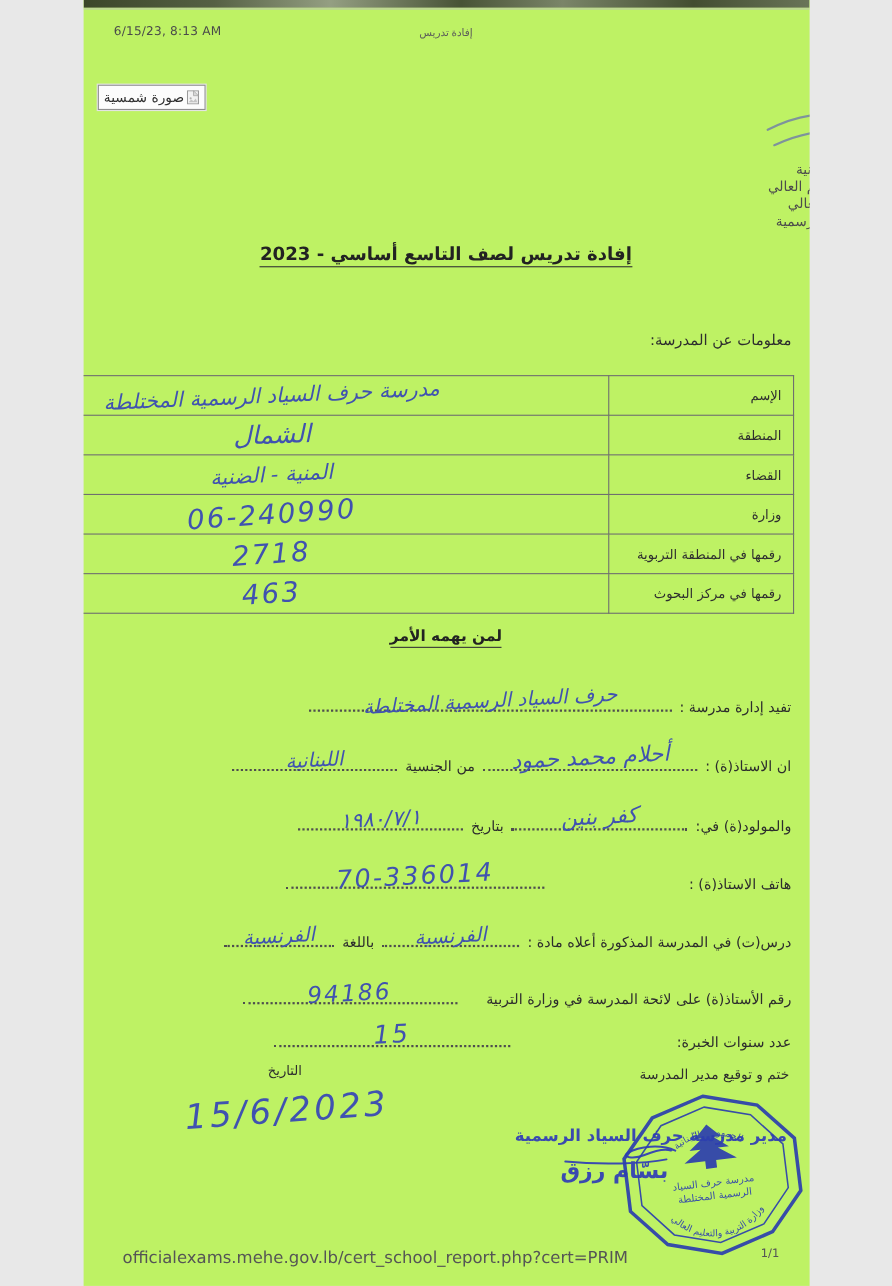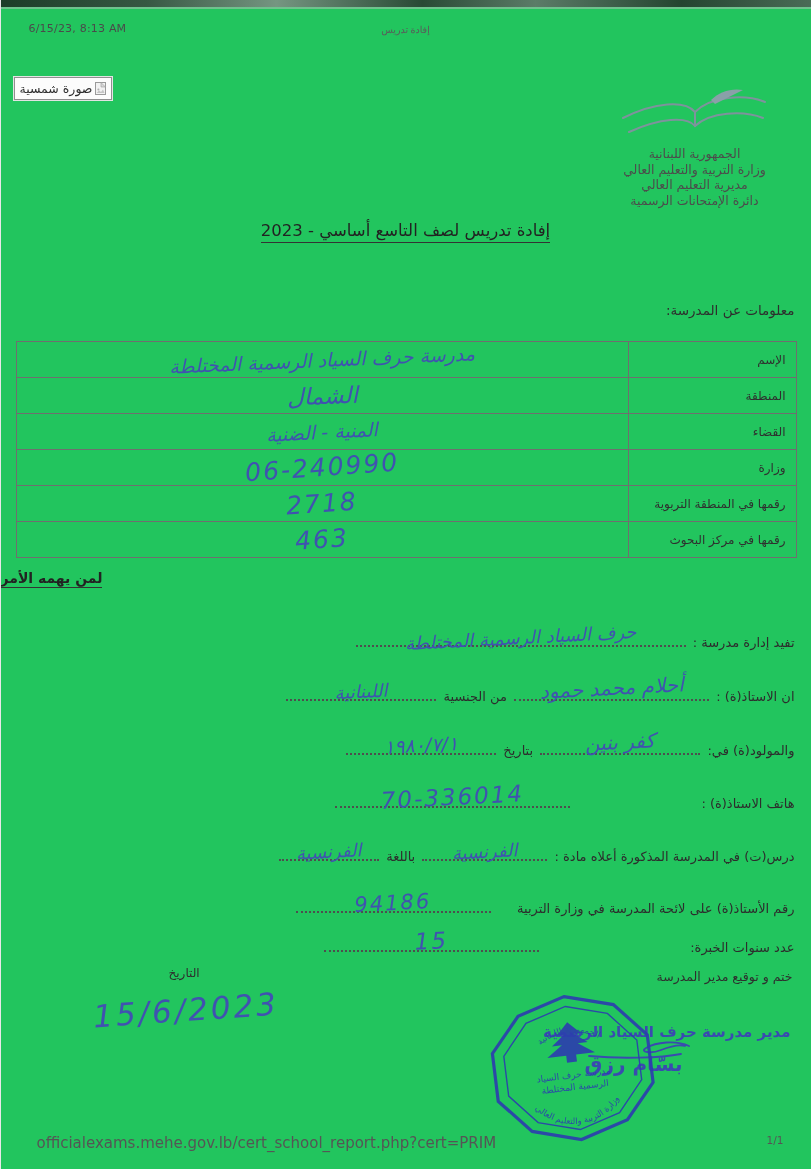--- a/index.html
+++ b/index.html
@@ -1,18 +1,18 @@
 <!DOCTYPE html>
 <html lang="ar" dir="rtl"><head>
 <meta charset="utf-8">
 <style>
   html,body{margin:0;padding:0;background:#e8e8e8;}
   .page{
-    position:relative;width:810px;height:1169px;margin:0 auto;
-    background:#22c55e;overflow:hidden;
+    position:relative;width:660px;height:1169px;margin:0 auto;
+    background:#bef264;overflow:hidden;
     font-family:"DejaVu Sans",sans-serif;color:#333;direction:rtl;
     box-sizing:border-box;
   }
   .page *{box-sizing:border-box;}
   
   .scan-strip{position:absolute;top:0;left:0;width:100%;height:7px;
     background:linear-gradient(90deg,#1a1a1a 0%,#3c3c3c 18%,#8a8a8a 34%,#2a2a2a 52%,#6a6a6a 66%,#242424 84%,#555 100%);
     opacity:.8;}
   .scan-strip2{position:absolute;top:7px;left:0;width:100%;height:2px;background:#bdbdbd;opacity:.5;}
 
@@ -22,39 +22,39 @@
   .photo-box{position:absolute;top:77px;left:13px;direction:rtl;
     border:1px solid #8f8f8f;background:#fcfcfc;padding:3px 5px;
     display:flex;align-items:center;gap:3px;font-size:12.5px;color:#2f2f2f;
     box-shadow:0 0 0 1px #e3e3e3;}
 
   .logo-block{position:absolute;top:84px;left:588px;width:212px;text-align:center;}
   .logo-block svg{display:block;margin:0 auto;}
   .ministry-line{font-size:12.5px;line-height:15.5px;color:#4c4c4c;}
 
   .doc-title{position:absolute;top:221px;left:0;width:100%;text-align:center;}
-  .doc-title span{font-size:16.5px;font-weight:normal;color:#222;
+  .doc-title span{font-size:16.5px;font-weight:bold;color:#222;
     border-bottom:1.6px solid #333;padding-bottom:2px;margin-top:35px;}
   .doc-subtitle{position:absolute;top:268px;left:0;width:100%;text-align:center;font-size:12px;color:#3c3c3c;}
 
   .section-heading{position:absolute;top:302px;right:16px;font-size:13.5px;color:#2e2e2e;}
 
   table.info-table{position:absolute;top:341px;right:14px;width:781px;
     border-collapse:collapse;direction:rtl;}
   table.info-table td{border:1px solid #6f6f6f;height:36px;vertical-align:middle;}
   td.lbl-cell{width:168px;padding:0 10px;font-size:12px;color:#2f2f2f;}
   td.val-cell{text-align:center;position:relative;}
 
   .hand{color:#4052b0;font-style:oblique;white-space:nowrap;}
   .hv-name{font-size:19px;display:inline-block;transform:rotate(-2.5deg);}
   .hv-gov{font-size:23px;display:inline-block;transform:rotate(-2deg);}
   .hv-dist{font-size:19px;display:inline-block;transform:rotate(-3deg);}
   .hv-num{font-size:25px;letter-spacing:2px;direction:ltr;display:inline-block;transform:rotate(-4deg);}
 
-  .letter-heading{position:absolute;top:568px;left:0;width:100%;text-align:left;}
+  .letter-heading{position:absolute;top:568px;left:0;width:100%;text-align:center;}
   .letter-heading span{font-size:14px;font-weight:bold;color:#222;border-bottom:1.6px solid #333;padding-bottom:1px;}
 
   .fline{position:absolute;right:16px;left:16px;height:22px;font-size:13px;color:#2d2d2d;white-space:nowrap;}
   .fline .lbl{display:inline-block;vertical-align:baseline;}
   .dots{position:relative;display:inline-block;height:15px;
     border-bottom:2px dotted #4e4e4e;vertical-align:baseline;margin:0 3px;}
   .dots .hand{position:absolute;right:50%;transform:translateX(50%) rotate(-3deg);bottom:-3px;font-size:18px;}
   .dots .hand.big{font-size:23px;letter-spacing:2px;direction:ltr;bottom:-4px;}
   .dots .hand.tall{bottom:-1px;}
   .spacer{display:inline-block;height:1px;}

